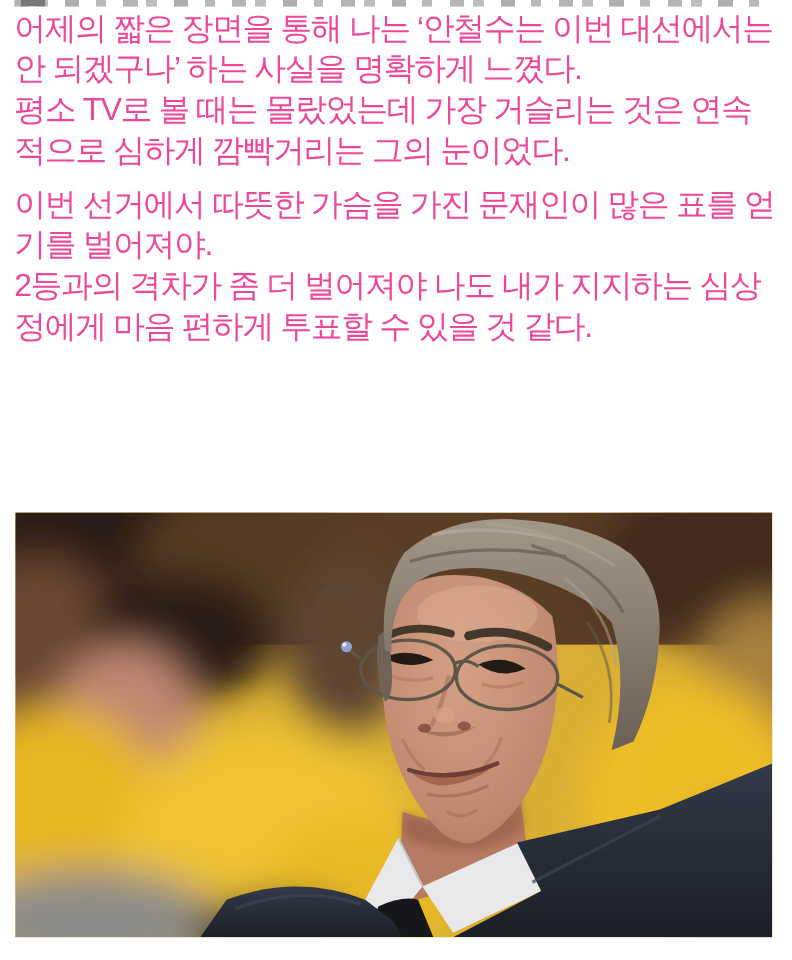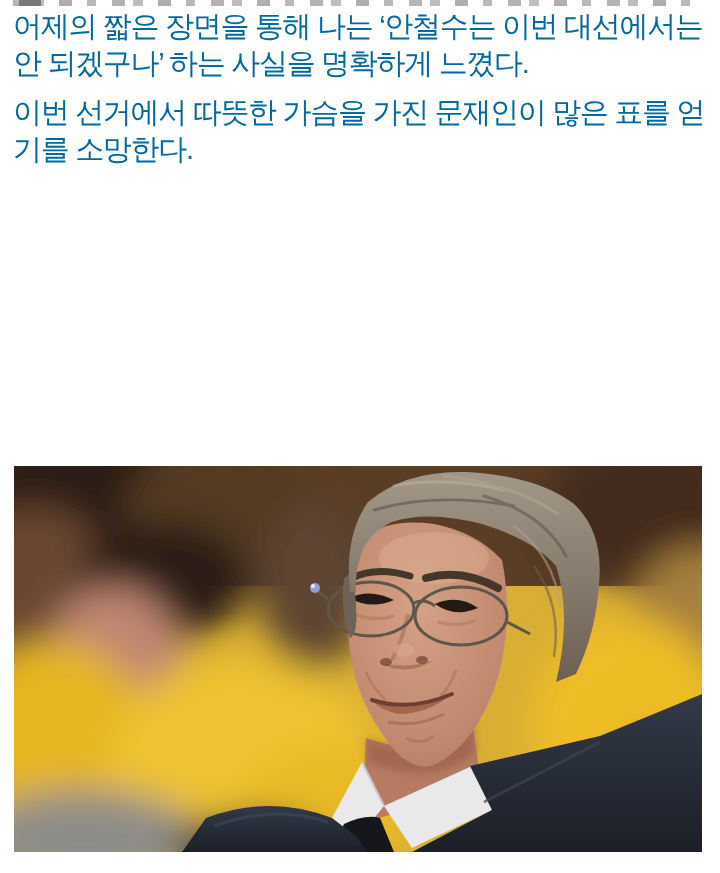--- a/index.html
+++ b/index.html
@@ -28,21 +28,21 @@
   .clipped-line .dark-mark {
     position: absolute; left: 6px; top: 0;
     width: 22px; height: 6px;
     background: #4b4b4b;
   }
 
   .post-text {
     position: absolute;
     left: 13px; top: 8px;
     width: 694px;
-    color: #0369a1;
+    color: #ec4899;
   }
   .post-text p {
     margin: 0;
     font-size: 29px;
     line-height: 37px;
     letter-spacing: -1.3px;
     font-weight: 400;
   }
   .post-text p.para-gap { margin-top: 12px; }
 
@@ -57,21 +57,23 @@
 </style>
 </head>
 <body>
 
 <div class="clipped-line">
   <span class="dark-mark"></span>
 </div>
 
 <div class="post-text">
   <p>어제의 짧은 장면을 통해 나는 ‘안철수는 이번 대선에서는 안 되겠구나’ 하는 사실을 명확하게 느꼈다.</p>
-  <p class="para-gap">이번 선거에서 따뜻한 가슴을 가진 문재인이 많은 표를 얻기를 소망한다.</p>
+  <p>평소 TV로 볼 때는 몰랐었는데 가장 거슬리는 것은 연속적으로 심하게 깜빡거리는 그의 눈이었다.</p>
+  <p class="para-gap">이번 선거에서 따뜻한 가슴을 가진 문재인이 많은 표를 얻기를 벌어져야.</p>
+  <p>2등과의 격차가 좀 더 벌어져야 나도 내가 지지하는 심상정에게 마음 편하게 투표할 수 있을 것 같다.</p>
 </div>
 
 <div class="photo-frame" role="img" aria-label="Gray-haired man in wire-rim glasses, dark navy suit, white shirt and black tie, gazing upward in front of a blurred crowd with bright yellow tones">
   <svg width="688" height="386" viewBox="0 0 688 386" xmlns="http://www.w3.org/2000/svg">
     <defs>
       <filter id="b18" x="-40%" y="-40%" width="180%" height="180%">
           <feGaussianBlur stdDeviation="18"></feGaussianBlur>
         </filter>
       <filter id="b4" x="-40%" y="-40%" width="180%" height="180%">
           <feGaussianBlur stdDeviation="4"></feGaussianBlur>

